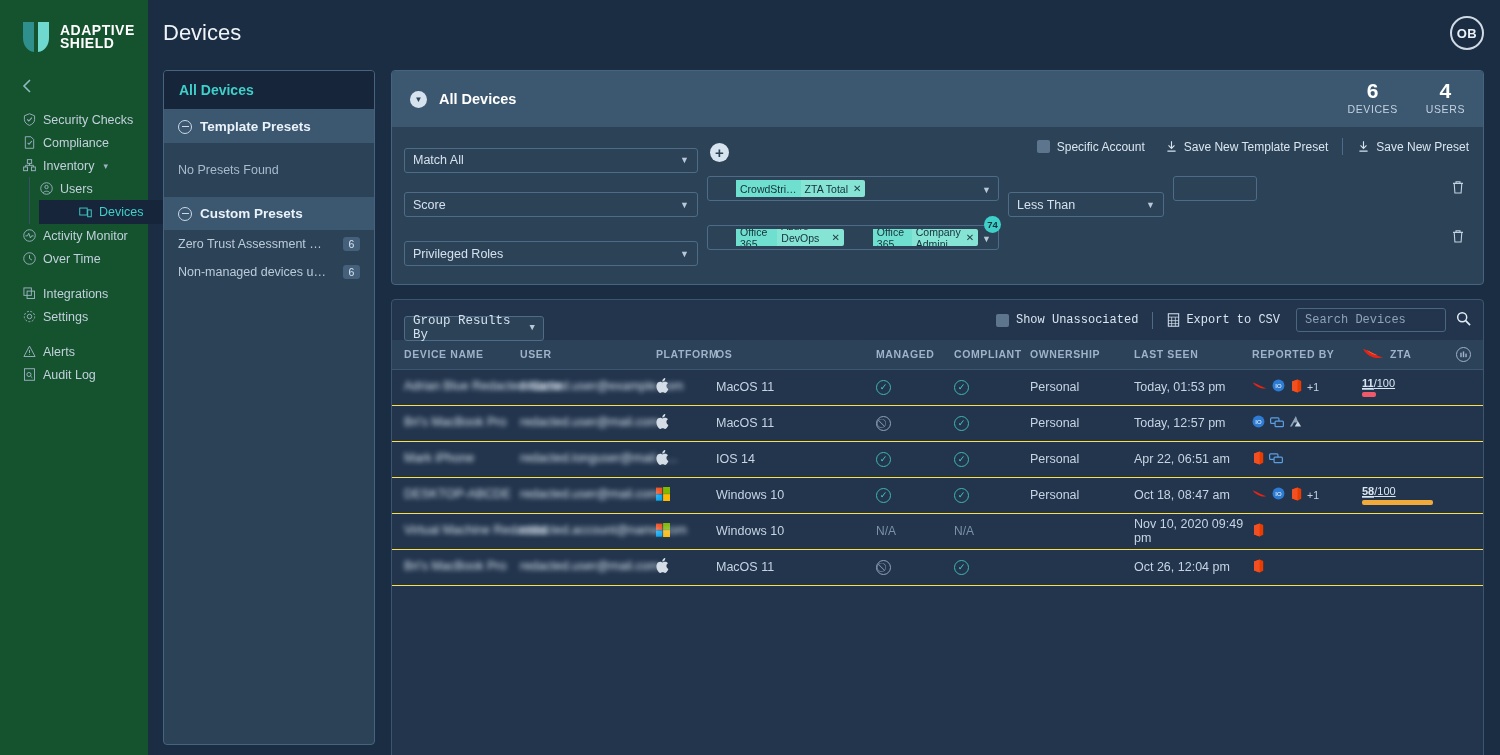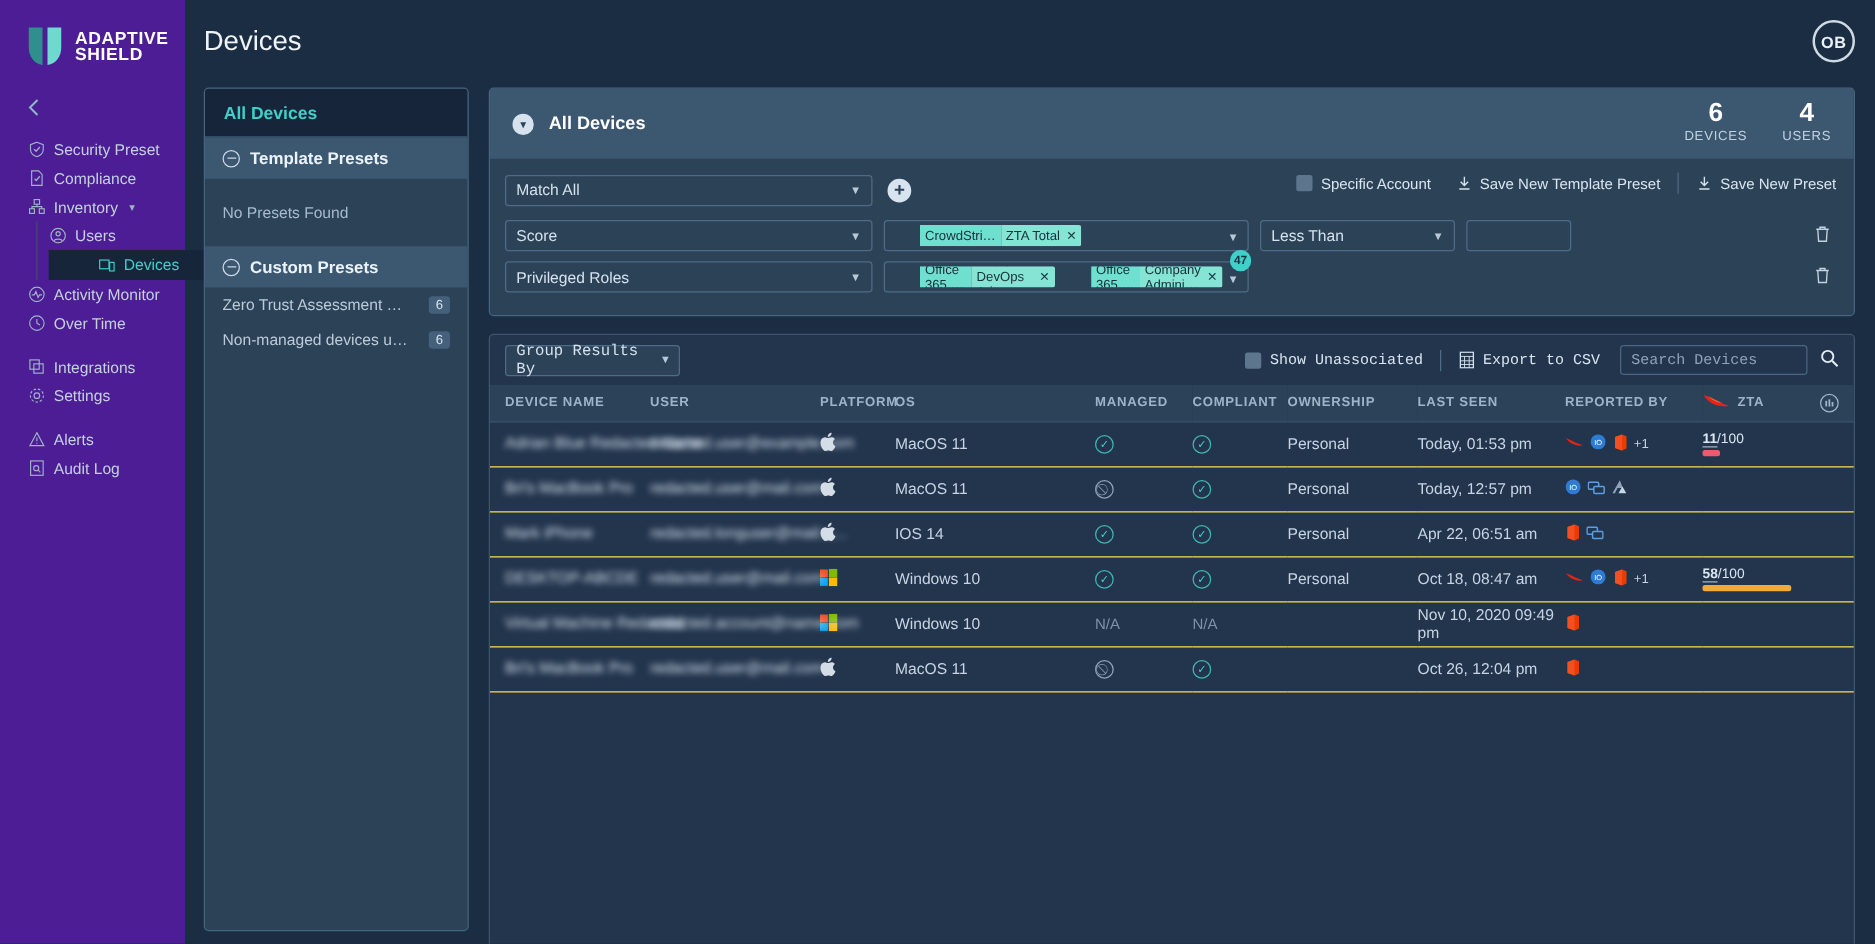--- a/index.html
+++ b/index.html
@@ -8,21 +8,21 @@
     background:#1b2d42;
     font-family:"Liberation Sans", sans-serif;
     color:#c9d6e4;
     font-size:13px;
     -webkit-font-smoothing:antialiased;
   }
   .app { position:relative; width:1500px; height:755px; display:flex; }
 
   
   .sidebar {
-    width:148px; height:755px; background:#4c1d95;
+    width:148px; height:755px; background:#14532d;
     flex:0 0 148px; position:relative;
   }
   .logo-wrap { display:flex; align-items:center; gap:8px; padding:14px 0 0 20px; height:60px;}
   .logo-mark { width:32px; height:36px; position:relative; }
   .logo-text { font-weight:bold; font-size:14px; letter-spacing:0.5px; line-height:13px; color:#ffffff;}
   .logo-text div { display:block; }
   .collapse-btn {
     margin:18px 0 12px 22px; width:18px;height:18px; color:#8fb9c4;
     font-size:16px; line-height:16px; cursor:pointer;
   }
@@ -108,21 +108,21 @@
   .stats { position:absolute; right:18px; top:8px; display:flex; gap:28px; }
   .stat { text-align:center; }
   .stat .num { font-size:21px; font-weight:bold; color:#ffffff; line-height:24px; }
   .stat .lbl { font-size:10.5px; color:#c4d2e0; letter-spacing:0.6px; }
 
   .fc-body { padding:10px 12px 10px 12px; position:relative; }
   .row1 { display:flex; align-items:center; height:30px; margin-bottom:9px; }
   .sel {
     background:#2b4257; border:1px solid #4e6c87; border-radius:3px;
     height:25px; display:flex; align-items:center; justify-content:space-between;
-    padding:0 8px; color:#d5e1ee; font-size:12.5px; cursor:pointer;
+    padding:0 8px; color:#d5e1ee; font-size:12.5px; cursor:pointer;margin-top:16px;
   }
   .sel .cv { font-size:9px; color:#b8c8d8; margin-left:8px;}
   .plus-circle {
     width:19px;height:19px;border-radius:50%;background:#d7e3ef;color:#2b4257;
     display:flex;align-items:center;justify-content:center;font-size:15px;
     margin-left:12px; line-height:1; cursor:pointer; font-weight:bold;
   }
   .row1-right {
     position:absolute; right:4px; top:11px; display:flex; align-items:center; gap:0;
     font-size:12px; color:#dae5f0;
@@ -179,21 +179,21 @@
     border-bottom:1px solid #3c5670; vertical-align:middle;
   }
   tbody td {
     height:36px; border-bottom:1px solid #fde047; font-size:12.5px; color:#c6d4e3;
     vertical-align:middle;
   }
   .blur { filter:blur(2.6px); color:#d7e2ee; user-select:none; white-space:nowrap; overflow:hidden; display:inline-block;}
   .ck { width:15px;height:15px;border-radius:50%;border:1.4px solid #3fb7b0; display:inline-flex;align-items:center;justify-content:center; color:#3fd0c9; font-size:9px;}
   .ck.no { border-color:#8fa3b8; color:#8fa3b8; }
   .na { color:#7d91a7; font-size:12px;}
-  .zta-num { font-size:11px; color:#dbe6f1; }
+  .zta-num { font-size:11px; color:#dbe6f1;text-decoration:underline; }
   .zta-num b { font-weight:bold; border-bottom:1px solid #9fb3c8; }
   .bar { height:5px; border-radius:2px; margin-top:3px; }
   .rep { display:flex; align-items:center; gap:5px; }
   .plus1 { font-size:10.5px; color:#c6d4e3; }
   .hdr-ico-circle { width:15px;height:15px;border-radius:50%;border:1.2px solid #9fb3c8; display:inline-flex;align-items:center;justify-content:center;}
 </style>
 </head>
 <body>
 
 <div class="app">
@@ -223,21 +223,21 @@
 
 
       <div class="nav-group">
         <div class="nav-item">
           <span class="ico">
             <svg width="13" height="13" viewBox="0 0 14 14">
                 <path d="M7 0.8 L12.5 3 V7 c0 3.4 -3 5.4 -5.5 6.3 C4.5 12.4 1.5 10.4 1.5 7 V3 Z" fill="none" stroke="#9fb2c6"></path>
                 <path d="M4.5 6.8 L6.3 8.6 L9.6 5" fill="none" stroke="#9fb2c6" stroke-width="1.1"></path>
               </svg>
           </span>
-          <span>Security Preset</span>
+          <span>Security Checks</span>
         </div>
         <div class="nav-item">
           <span class="ico">
             <svg width="13" height="13" viewBox="0 0 14 14">
                 <path d="M2.5 0.8 h6 l3 3 v9.4 h-9 Z" fill="none" stroke="#9fb2c6"></path>
                 <path d="M5 7.5 L6.5 9 L9.5 5.4" fill="none" stroke="#9fb2c6" stroke-width="1.1"></path>
               </svg>
           </span>
           <span>Compliance</span>
         </div>
@@ -465,21 +465,21 @@
             </span>
             <span class="pill">
               <span class="p1">Office 365,…</span>
               <span class="p2">
                 <span>Company Admini…</span>
                 <span class="px">✕</span>
               </span>
             </span>
             <span class="cv-abs">▼</span>
           </div>
-          <div class="count-bubble">47</div>
+          <div class="count-bubble">74</div>
           <span class="trash">
             <svg width="14" height="15" viewBox="0 0 14 15">
                 <path d="M2 3.4 h10 M5 3.4 V1.8 h4 v1.6 M3.2 3.4 l0.7 9.6 h6.2 l0.7 -9.6" fill="none" stroke="#c3d2e0" stroke-width="1.1"></path>
               </svg>
           </span>
         </div>
 
       </div>
     </div>
 

